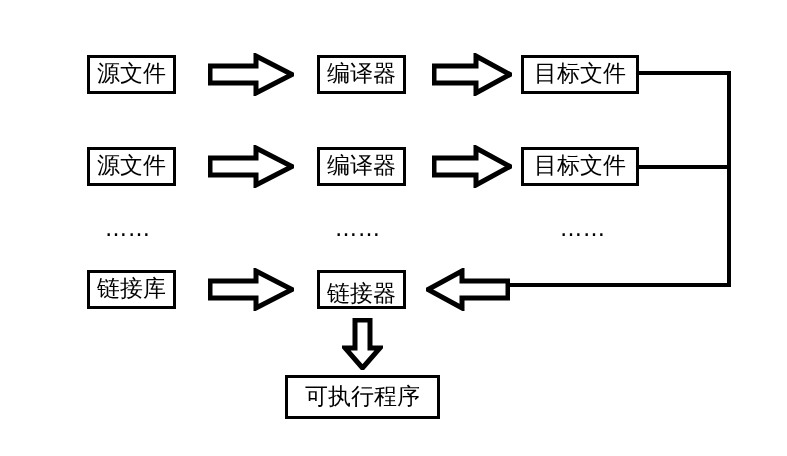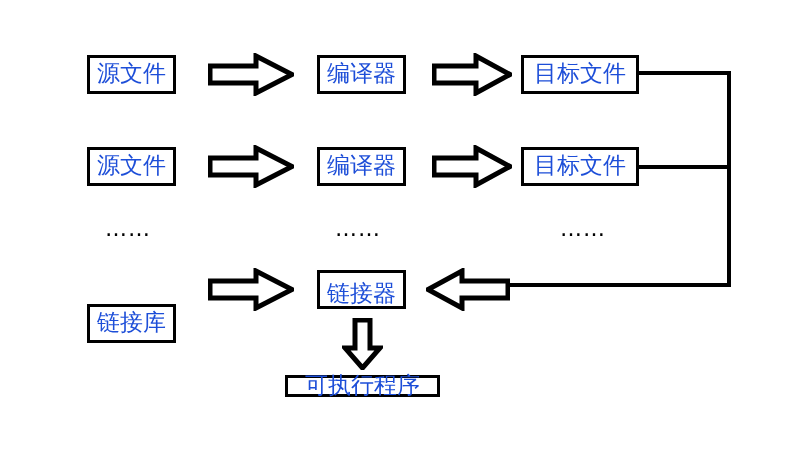--- a/index.html
+++ b/index.html
@@ -29,21 +29,21 @@
     display: flex;
     align-items: center;
     justify-content: center;
     color: #000000;
     line-height: 1;
     letter-spacing: 0px;
     white-space: nowrap;
   }
   .node-label {
     font-size: 23px;
-    color: #1d4ed8;
+    color: #000000;
     display: block;
     transform: translateY(-1px);
   }
   .ellipsis-mark {
     position: absolute;
     color: #000000;
     font-size: 22px;
     letter-spacing: 1px;
     line-height: 1;
     white-space: nowrap;
@@ -78,29 +78,29 @@
   </div>
 
   <div class="node-box" style="left:317px; top:147px; width:89px; height:39px;">
     <span class="node-label">编译器</span>
   </div>
 
   <div class="node-box" style="left:521px; top:147px; width:118px; height:39px;">
     <span class="node-label">目标文件</span>
   </div>
 
-  <div class="node-box" style="left:87px; top:270px; width:89px; height:39px;margin-top:34px;">
+  <div class="node-box" style="left:87px; top:270px; width:89px; height:39px;">
     <span class="node-label">链接库</span>
   </div>
 
   <div class="node-box" style="left:317px; top:270px; width:89px; height:39px;align-items:flex-end;">
     <span class="node-label">链接器</span>
   </div>
 
-  <div class="node-box" style="left:285px; top:375px; width:155px; height:22px;">
+  <div class="node-box" style="left:285px; top:375px; width:155px; height:44px;">
     <span class="node-label">可执行程序</span>
   </div>
 
   <div class="ellipsis-mark" style="left:105px; top:218px;">……</div>
   <div class="ellipsis-mark" style="left:335px; top:218px;">……</div>
   <div class="ellipsis-mark" style="left:560px; top:218px;">……</div>
 
   <div class="connector-line" style="left:639px; top:71px; width:92px; height:4px;"></div>
   <div class="connector-line" style="left:639px; top:165px; width:92px; height:4px;"></div>
   <div class="connector-line" style="left:727px; top:71px; width:4px; height:216px;"></div>

